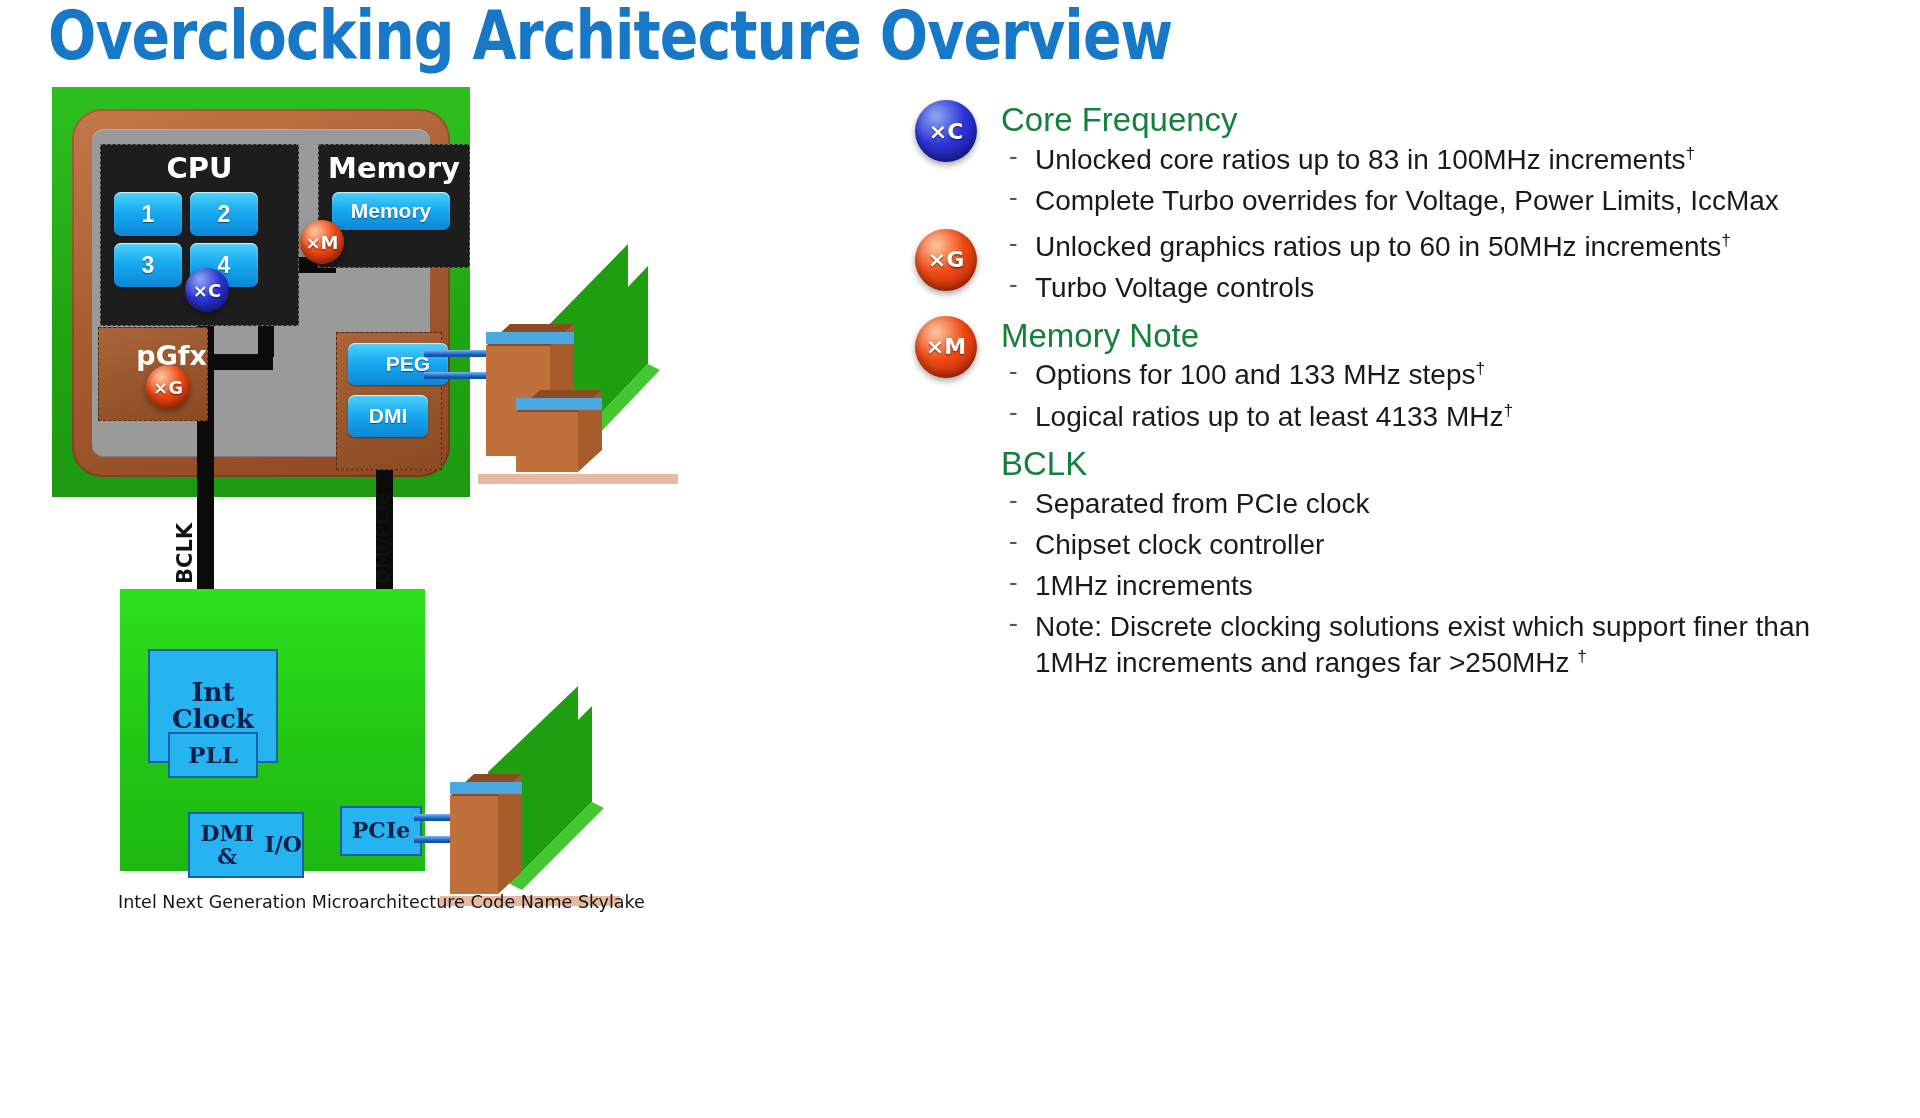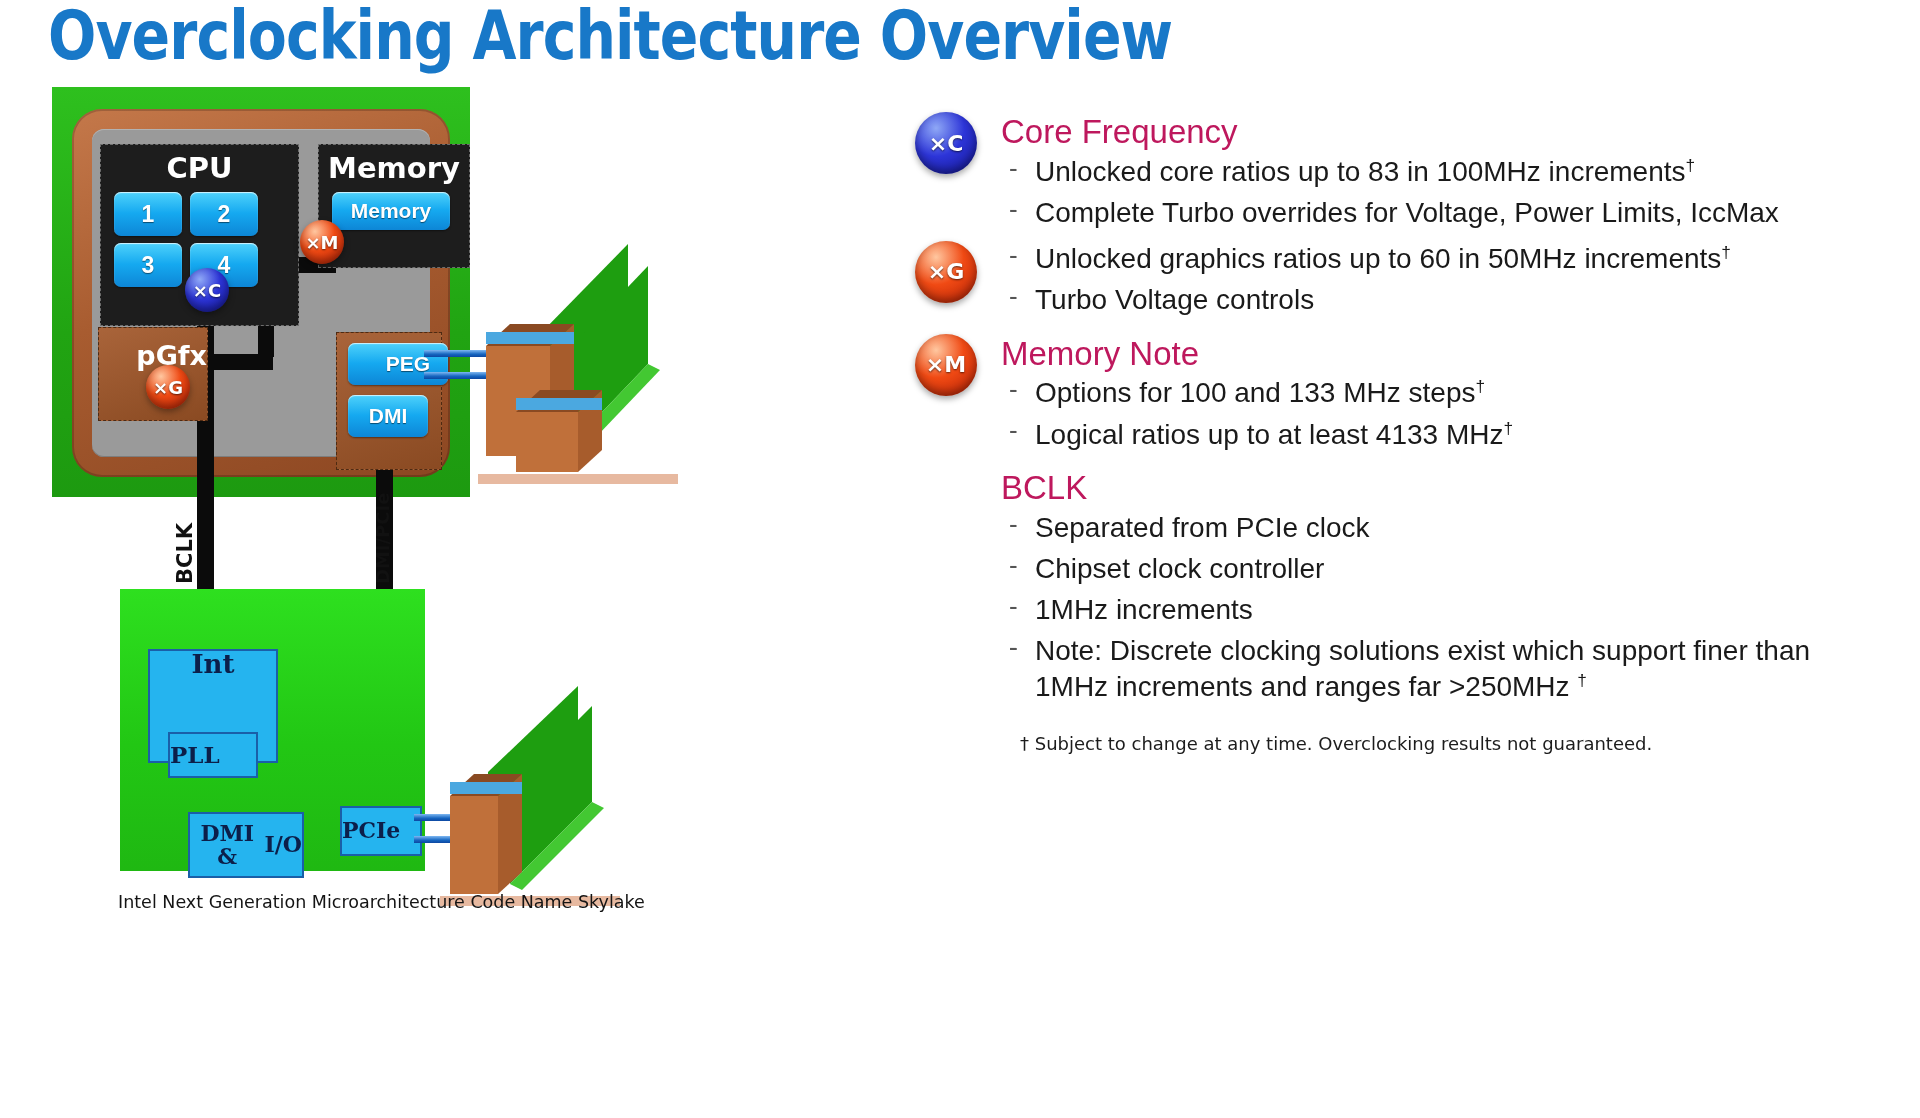--- a/index.html
+++ b/index.html
@@ -50,41 +50,41 @@
   
   .vlabel{position:absolute;font-weight:bold;font-size:21px;color:#111;
        transform:rotate(-90deg);transform-origin:left top;white-space:nowrap;
        font-family:"DejaVu Sans","Liberation Sans",sans-serif;}
 
   
   .board-bot{position:absolute;left:120px;top:505px;width:305px;height:282px;
         background:linear-gradient(180deg,#2ee01f 0%,#22c714 55%,#1fb812 100%);}
   .cyan-flat{position:absolute;background:#25b4ef;border:2px solid #1a5fa8;
         color:#0c1f4a;font-weight:bold;display:flex;align-items:center;
-        justify-content:space-between;text-align:center;line-height:1.05;
+        justify-content:center;text-align:center;line-height:1.05;
         font-family:"DejaVu Serif","Liberation Serif",serif;}
 
   
   .dimm-wrap{position:absolute;}
   .caption{position:absolute;left:118px;top:808px;width:620px;font-size:17.5px;
         color:#141414;font-family:"DejaVu Sans","Liberation Sans",sans-serif;}
 
   
   #rightcol{position:absolute;left:925px;top:96px;width:960px;}
   .grp{position:relative;margin-bottom:2px;}
   .badge{position:absolute;left:-10px;top:0;width:62px;height:62px;border-radius:50%;
         display:flex;align-items:center;justify-content:center;
         color:#fff;font-weight:bold;font-size:22px;
         font-family:"DejaVu Sans","Liberation Sans",sans-serif;
         text-shadow:0 1px 2px rgba(0,0,0,.6);}
   .badge.blue{background:radial-gradient(circle at 34% 26%,#8fa8f6 0%,#2d35d8 46%,#12148f 100%);
         box-shadow:0 3px 6px rgba(0,0,0,.35),inset 0 -4px 8px rgba(0,0,0,.35);}
   .badge.red{background:radial-gradient(circle at 34% 26%,#ffc7a0 0%,#f04a14 45%,#b41f05 100%);
         box-shadow:0 3px 6px rgba(0,0,0,.35),inset 0 -4px 8px rgba(0,0,0,.35);}
-  .ghead{margin:16px 0 2px 76px;font-size:33px;color:#be185d;line-height:1.2;}
+  .ghead{margin:4px 0 2px 76px;font-size:33px;color:#15803d;line-height:1.2;}
   .ghead.noicon{margin-left:76px;}
   .bullets{margin:0 0 10px 0;padding:0;list-style:none;}
   .bullets li{position:relative;margin:0 0 5px 110px;font-size:28px;line-height:1.28;
         color:#1a1a1a;}
   .bullets li .dash{position:absolute;left:-26px;top:-2px;color:#555;font-size:26px;}
   .footnote{margin:28px 0 0 95px;font-size:18px;color:#1c1c1c;
         font-family:"DejaVu Sans","Liberation Sans",sans-serif;}
   sup{font-size:.62em;vertical-align:super;}
 </style>
 </head>
@@ -228,14 +228,13 @@
     <div class="ghead noicon">BCLK</div>
     <ul class="bullets">
       <li><span class="dash">-</span><span>Separated from PCIe clock</span></li>
       <li><span class="dash">-</span><span>Chipset clock controller</span></li>
       <li><span class="dash">-</span><span>1MHz increments</span></li>
       <li><span class="dash">-</span></li>
       <li><span class="dash">-</span><span>Note: Discrete clocking solutions exist which support finer than 1MHz increments and ranges far &gt;250MHz <sup>†</sup></span></li>
     </ul>
   </div>
 
-  <div class="footnote">† Subject to change at any time. Overclocking results not guaranteed.</div>
 </div>
 
 </body></html>

